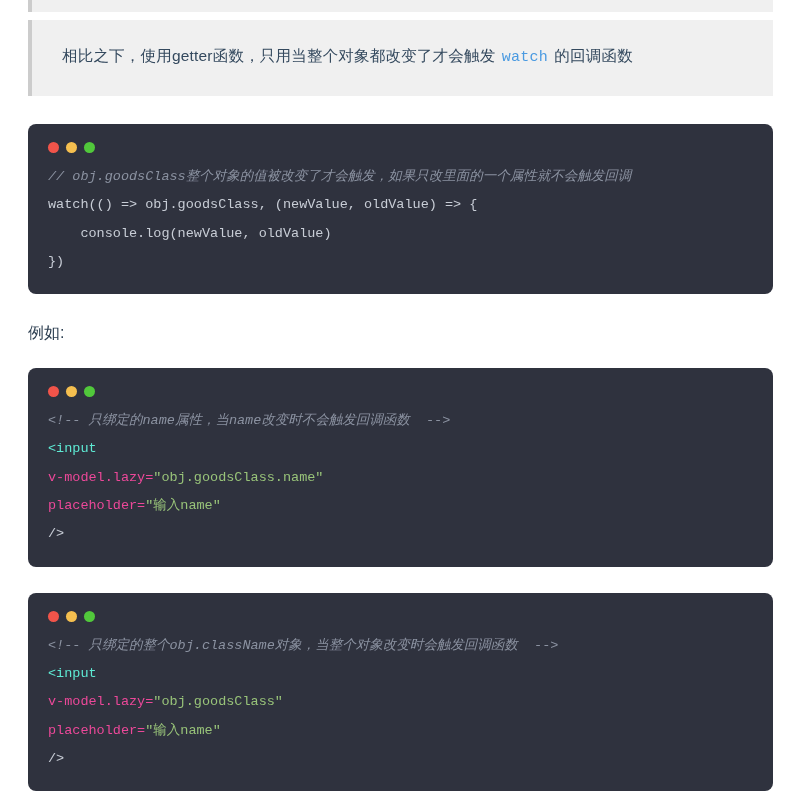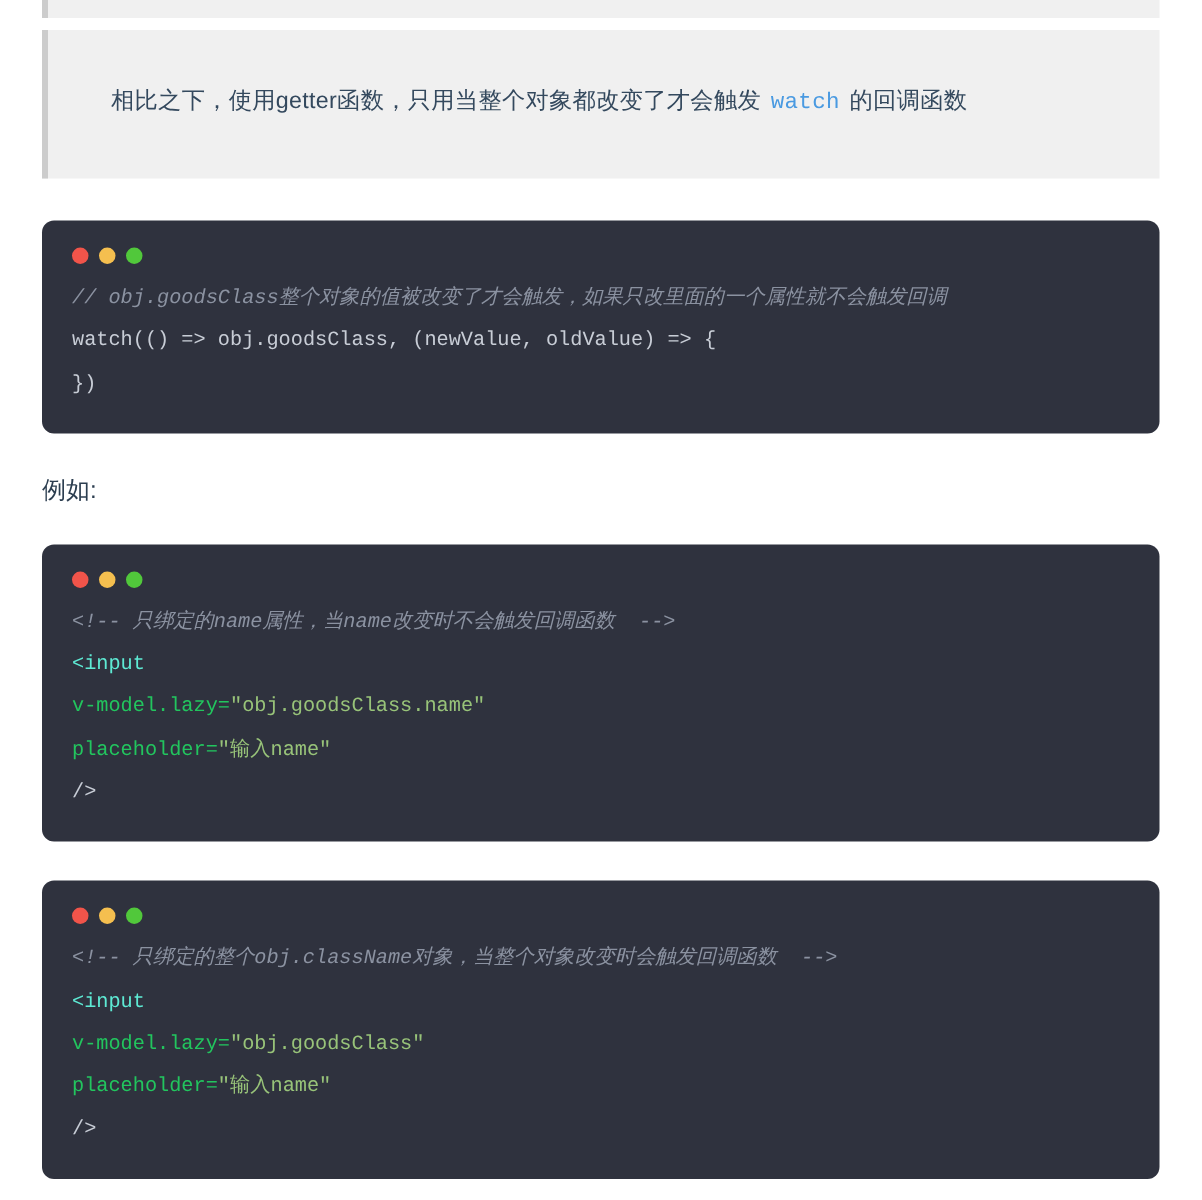--- a/index.html
+++ b/index.html
@@ -27,21 +27,21 @@
     box-sizing: border-box;
   }
   .blockquote {
     background: #f0f0f0;
     border-left: 4px solid #cccccc;
     box-sizing: border-box;
     padding: 20px 18px 22px 26px;
     margin: 0 0 28px 0;
   }
   .blockquote p {
-    margin: 16px;
+    margin: 4px;
     font-size: 15.5px;
     line-height: 1.6;
     color: #34495e;
     letter-spacing: 0.2px;
   }
   .inline-code {
     font-family: "Liberation Mono", "DejaVu Sans Mono", monospace;
     color: #4a9ae1;
     font-size: 15px;
     padding: 0 2px;
@@ -81,42 +81,42 @@
     color: #c8cdd6;
     padding: 0 20px;
     white-space: pre;
     overflow-x: auto;
   }
   .code .comment {
     color: #8b92a1;
     font-style: italic;
   }
   .code .tag { color: #5eead4; }
-  .code .attr { color: #22c55e; }
+  .code .attr { color: #ec4899; }
   .code .str { color: #98c379; }
   .code-line { display: block; }
 </style>
 </head>
 <body>
 
 <div class="page">
 
   <div class="top-sliver"></div>
 
   <div style="height:8px"></div>
 
   <blockquote class="blockquote">
     <p><span>相比之下，使用getter函数，只用当整个对象都改变了才会触发 </span><code class="inline-code">watch</code><span> 的回调函数</span></p>
   </blockquote>
 
   <div class="codeblock">
     <div class="dots">
       <span class="dot red"></span><span class="dot yellow"></span><span class="dot green"></span>
     </div>
-    <div class="code"><span class="code-line comment">// obj.goodsClass整个对象的值被改变了才会触发，如果只改里面的一个属性就不会触发回调</span><span class="code-line">watch(() =&gt; obj.goodsClass, (newValue, oldValue) =&gt; {</span><span class="code-line">})</span></div>
+    <div class="code"><span class="code-line comment">// obj.goodsClass整个对象的值被改变了才会触发，如果只改里面的一个属性就不会触发回调</span><span class="code-line">watch(() =&gt; obj.goodsClass, (newValue, oldValue) =&gt; {</span><span class="code-line">    console.log(newValue, oldValue)</span><span class="code-line">})</span></div>
   </div>
 
   <p class="para">例如:</p>
 
   <div class="codeblock">
     <div class="dots">
       <span class="dot red"></span><span class="dot yellow"></span><span class="dot green"></span>
     </div>
     <div class="code"><span class="code-line comment">&lt;!-- 只绑定的name属性，当name改变时不会触发回调函数  --&gt;</span><span class="code-line tag">&lt;input</span><span class="code-line"><span class="attr">v-model.lazy=</span><span class="str">"obj.goodsClass.name"</span></span><span class="code-line"><span class="attr">placeholder=</span><span class="str">"输入name"</span></span><span class="code-line">/&gt;</span></div>
   </div>

